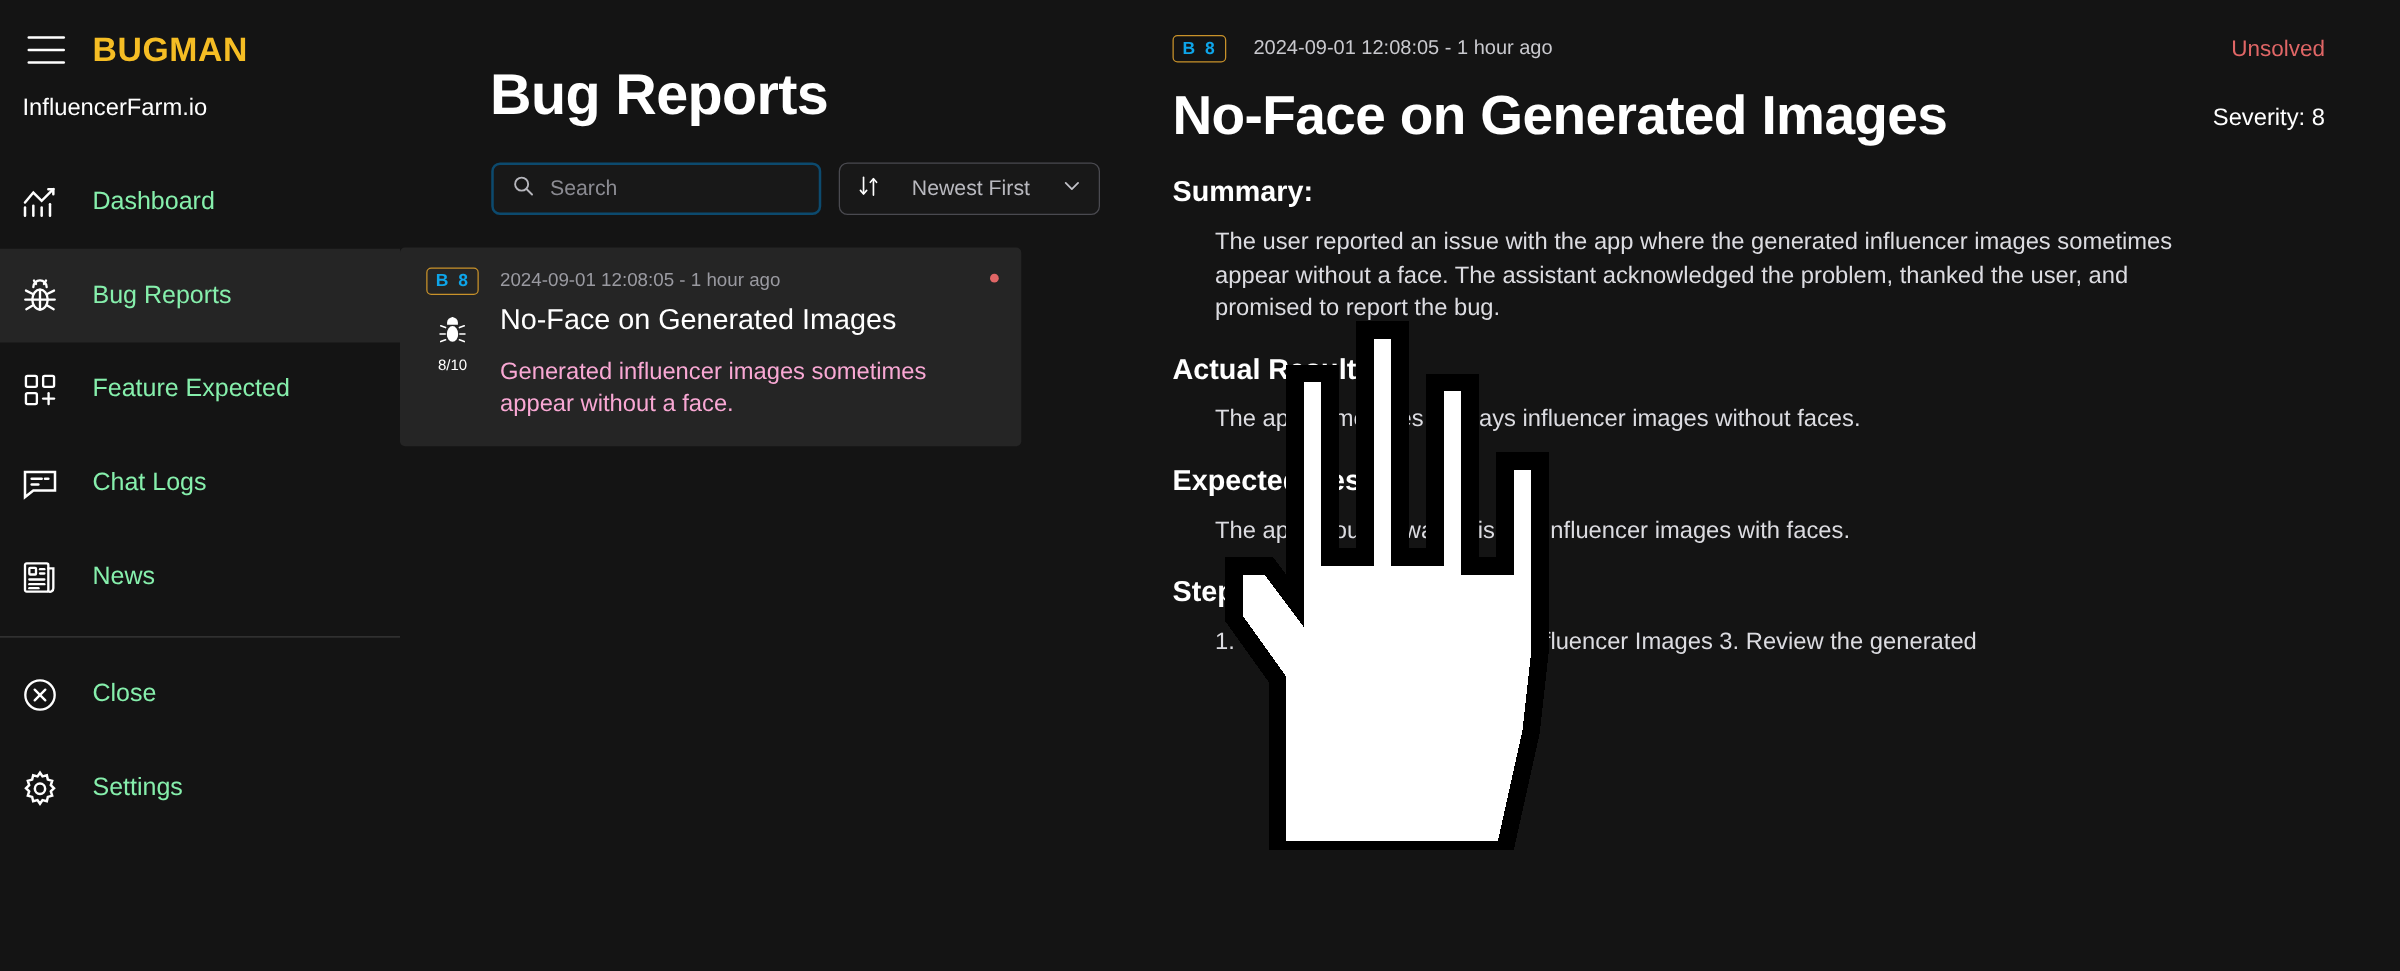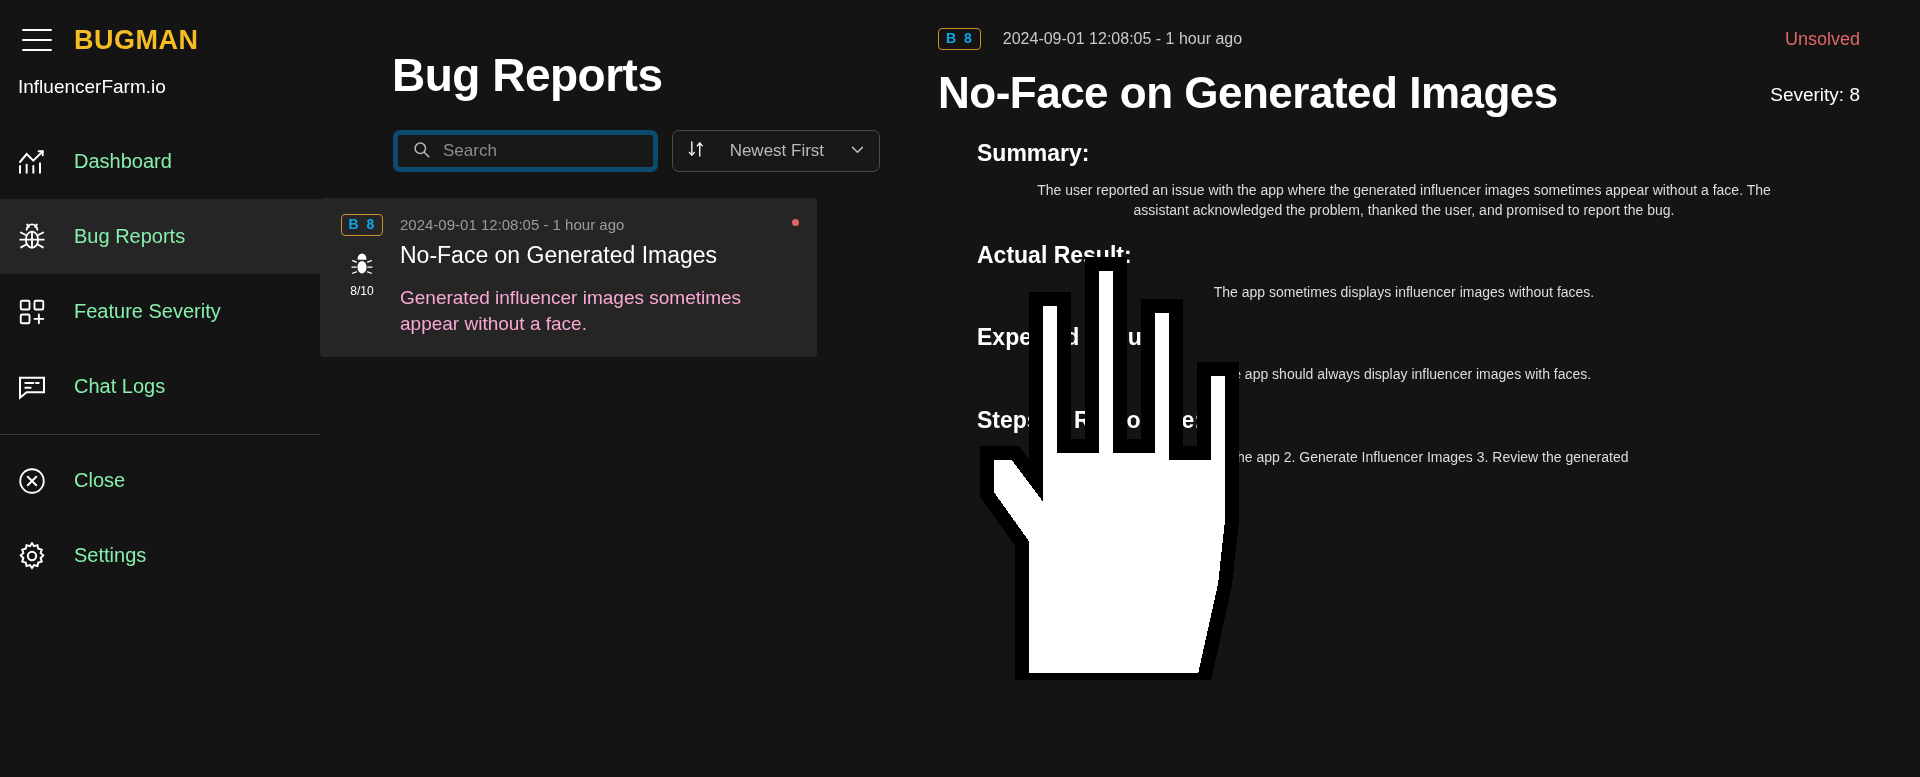--- a/index.html
+++ b/index.html
@@ -52,21 +52,21 @@
   .listcol {
     width: 560px; flex: 0 0 560px; padding: 30px 0 0 0;
     position: relative;
   }
   .page-title {
     font-size: 46px; font-weight: bold; color: #ffffff;
     letter-spacing: -0.5px; margin-left: 72px; margin-top: 18px;
   }
   .controls { display: flex; gap: 14px; margin-left: 73px; margin-top: 28px; }
   .searchbox {
-    width: 278px; height: 42px; border: 5px solid #0c4a6e;
+    width: 278px; height: 42px; border: 2px solid #0c4a6e;
     border-radius: 7px; background: #181818;
     display: flex; align-items: center; gap: 12px; padding: 0 14px;
   }
   .searchbox .ph { color: #8b8b92; font-size: 17px; }
   .sortbox {
     width: 219px; height: 42px; border: 1px solid #4a4a50;
     border-radius: 7px; background: #181818;
     display: flex; align-items: center; gap: 24px; padding: 0 13px;
     cursor: pointer;
   }
@@ -97,24 +97,24 @@
          border-radius: 50%; background: #E06666; }
 
   
   .detail { flex: 1; padding: 28px 60px 0 58px; position: relative; }
   .detail-head { display: flex; align-items: center; gap: 22px; }
   .detail-head .meta { font-size: 16px; color: #c9c9ce; }
   .detail-head .status { margin-left: auto; font-size: 18px; color: #E06666; }
   .detail-titlerow { display: flex; align-items: flex-end; margin-top: 18px; }
   .detail-title { font-size: 44px; font-weight: bold; color: #ffffff; letter-spacing: -0.5px; }
   .detail-sev { margin-left: auto; font-size: 19px; color: #ffffff; padding-bottom: 12px; }
-  .sec { margin-top: 22px; margin-left: 39px; }
+  .sec { margin-top: 22px; }
   .sec h3 { font-size: 23px; font-weight: bold; color: #ffffff; }
-  .sec p { font-size: 14px; color: #dcdce1; line-height: 1.38; margin-top: 14px;
-           padding-left: 34px; max-width: 820px; text-align: center; }
+  .sec p { font-size: 19px; color: #dcdce1; line-height: 1.38; margin-top: 14px;
+           padding-left: 34px; max-width: 820px; }
 
   
   .cursor { position: absolute; left: 945px; top: 250px; width: 350px; height: 430px;
             pointer-events: none; }
 </style>
 </head>
 <body>
 
 <div id="app">
 
@@ -168,35 +168,50 @@
       <div class="navitem">
         <span class="navicon">
           <svg width="30" height="30" viewBox="0 0 24 24" fill="none" stroke="#fff" stroke-width="1.5" stroke-linecap="round">
             <rect x="3" y="3" width="7" height="7" rx="1"></rect>
             <rect x="14" y="3" width="7" height="7" rx="1"></rect>
             <rect x="3" y="14" width="7" height="7" rx="1"></rect>
             <path d="M17.5 14 v7"></path>
               <path d="M14 17.5 h7"></path>
           </svg>
         </span>
-        <span class="label">Feature Severity</span>
+        <span class="label">Feature Expected</span>
       </div>
 
       <div class="navitem">
         <span class="navicon">
           <svg width="32" height="32" viewBox="0 0 24 24" fill="none" stroke="#fff" stroke-width="1.5" stroke-linecap="round">
             <path d="M3 5 h18 v11 H8 l-5 4 z"></path>
             <path d="M7 9 h6"></path>
               <path d="M15 9 h2"></path>
               <path d="M7 12.5 h4"></path>
           </svg>
         </span>
         <span class="label">Chat Logs</span>
       </div>
 
+      <div class="navitem">
+        <span class="navicon">
+          <svg width="32" height="32" viewBox="0 0 24 24" fill="none" stroke="#fff" stroke-width="1.4" stroke-linecap="round">
+            <rect x="3" y="3.5" width="14" height="17" rx="1"></rect>
+            <path d="M17 6.5 h3 v12 a2 2 0 0 1 -3 1.8"></path>
+            <rect x="5.6" y="6.2" width="4" height="4" rx=".5"></rect>
+            <path d="M12 7 h2.6"></path>
+              <path d="M12 9.6 h2.6"></path>
+            <path d="M5.6 13.2 h9"></path>
+              <path d="M5.6 16 h9"></path>
+              <path d="M5.6 18.4 h5.5"></path>
+          </svg>
+        </span>
+        <span class="label">News</span>
+      </div>
 
       <div class="nav-divider"></div>
 
       <div class="navitem">
         <span class="navicon">
           <svg width="30" height="30" viewBox="0 0 24 24" fill="none" stroke="#fff" stroke-width="1.5" stroke-linecap="round">
             <circle cx="12" cy="12" r="9.4"></circle>
             <path d="M8.6 8.6 L15.4 15.4"></path>
               <path d="M15.4 8.6 L8.6 15.4"></path>
           </svg>

